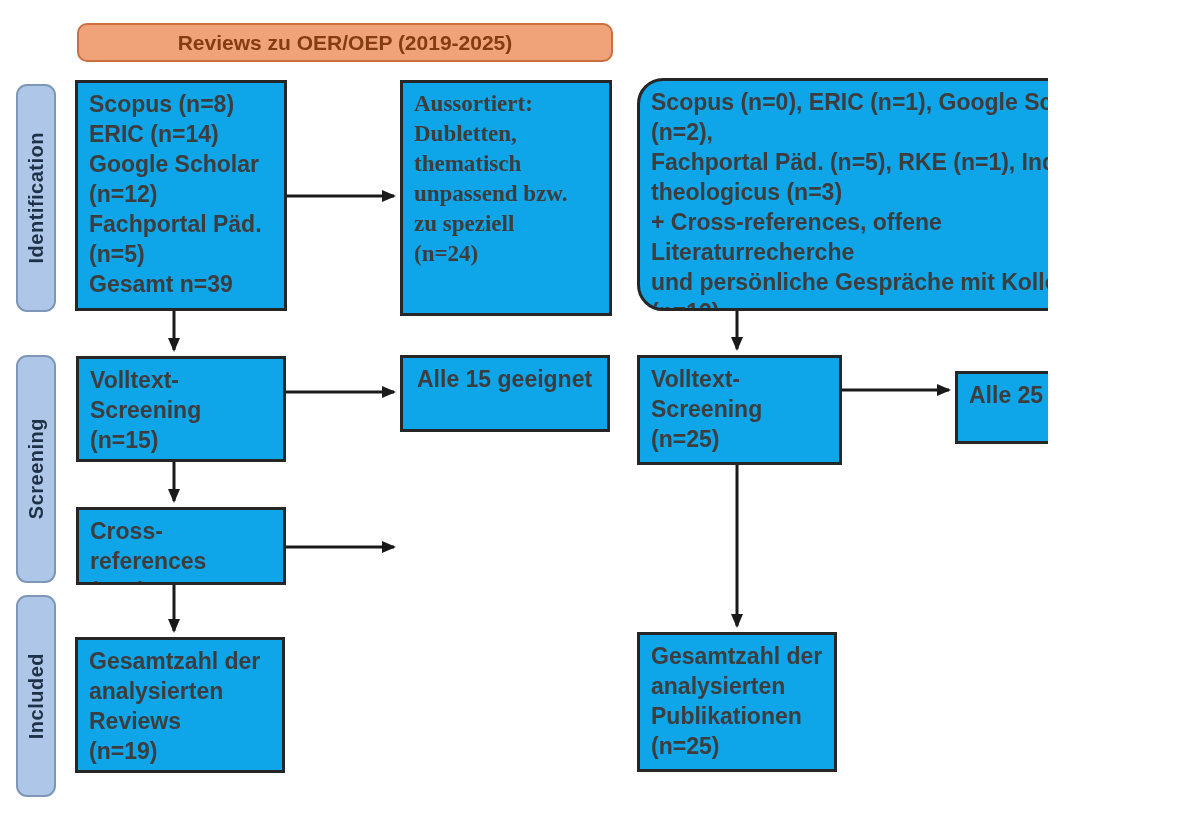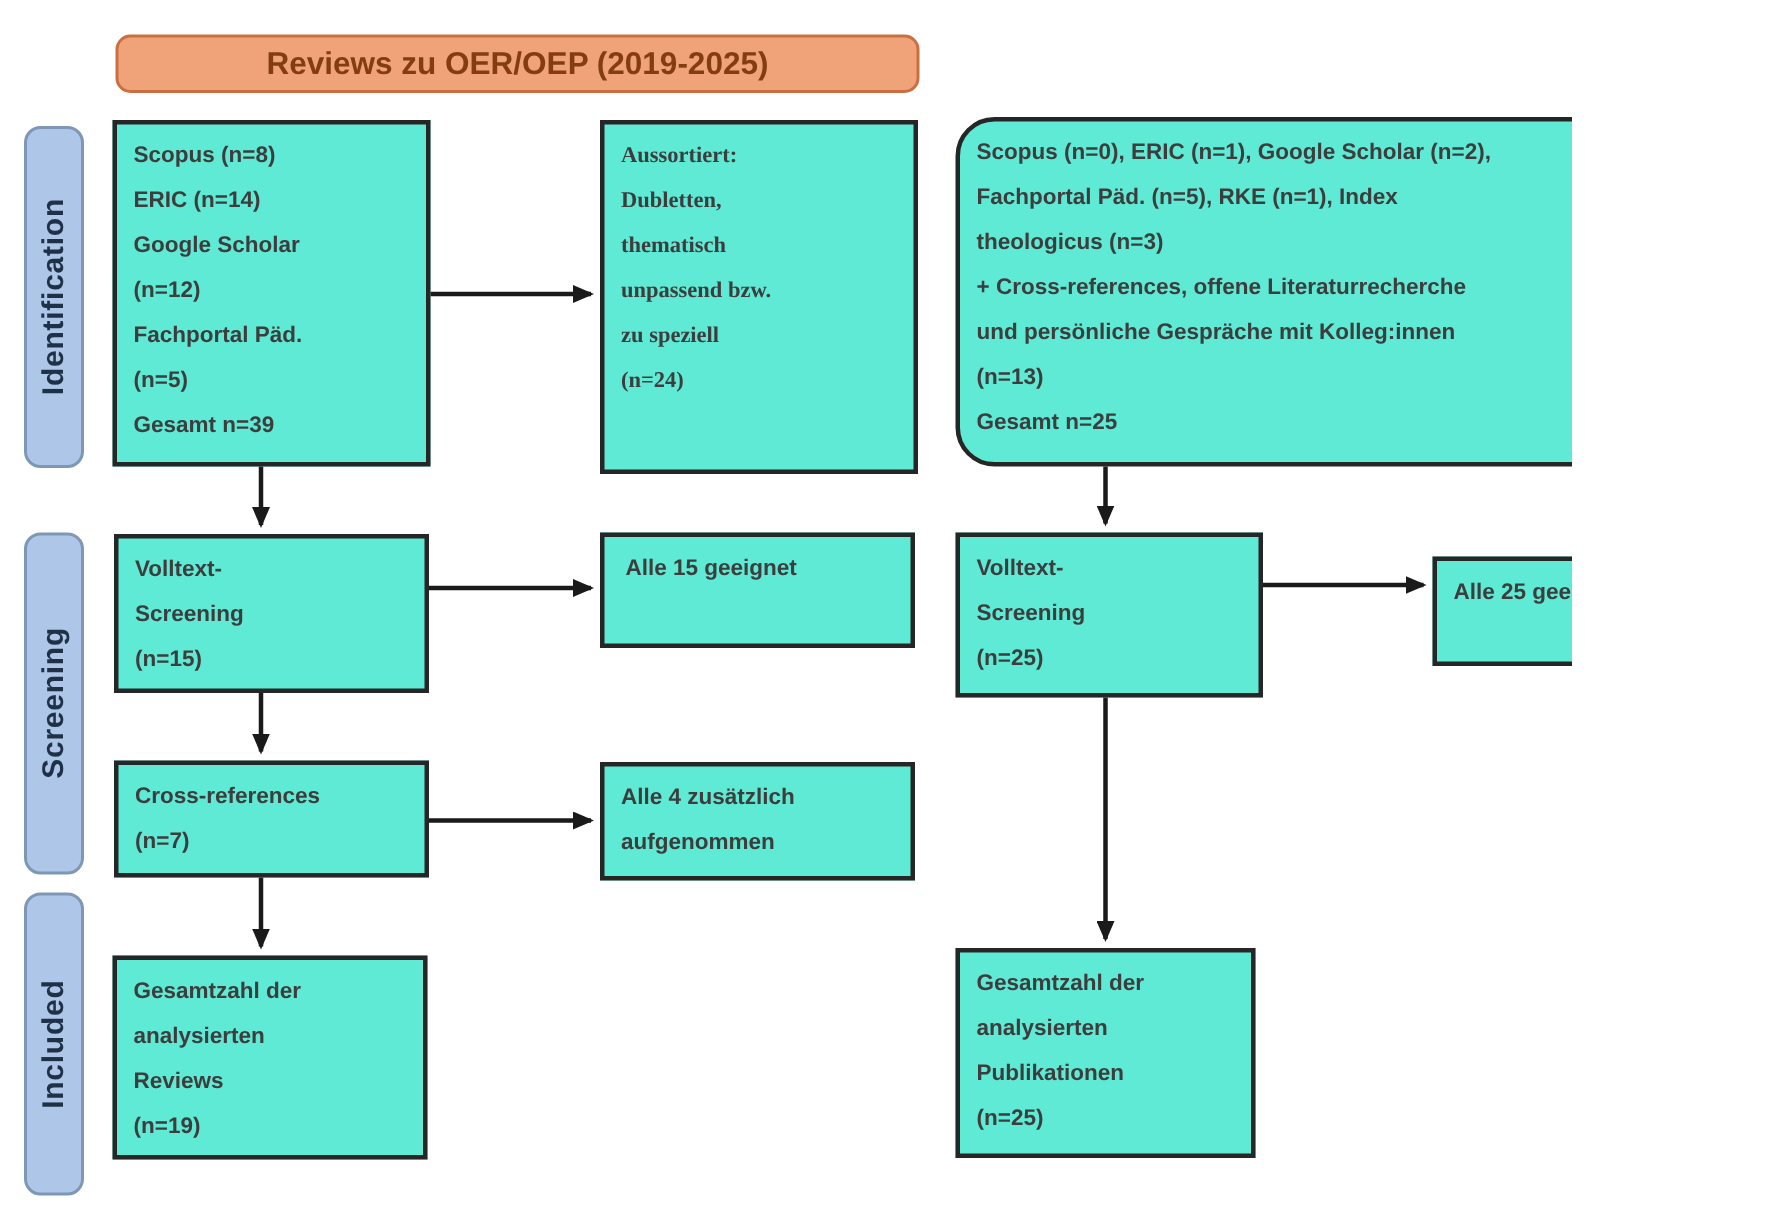--- a/index.html
+++ b/index.html
@@ -33,24 +33,24 @@
   }
   .stage-label span{
     writing-mode:vertical-rl;transform:rotate(180deg);
     white-space:nowrap;letter-spacing:.5px;
   }
   #label-identification{top:84px;height:228px;}
   #label-screening{top:355px;height:228px;}
   #label-included{top:595px;height:202px;}
 
   .node{
-    position:absolute;background:#5eead4;
+    position:absolute;background:#0ea5e9;
     border:3px solid var(--box-border);
     color:var(--box-text);
-    font-size:15px;font-weight:700;line-height:30px;
+    font-size:23px;font-weight:700;line-height:30px;
     padding:6px 11px;white-space:pre-line;overflow:hidden;
   }
   #node-l1{left:75px;top:80px;width:212px;height:231px;}
   #node-l2{left:400px;top:80px;width:212px;height:236px;font-family:Liberation Serif, serif;}
   #node-l3{left:76px;top:356px;width:210px;height:106px;}
   #node-l4{left:400px;top:355px;width:210px;height:77px;padding-left:14px;}
   #node-l5{left:76px;top:507px;width:210px;height:78px;}
   #node-l6{left:400px;top:508px;width:210px;height:79px;}
   #node-l7{left:75px;top:637px;width:210px;height:136px;}
   #node-r1{left:637px;top:78px;width:523px;height:233px;border-radius:26px;}
@@ -92,22 +92,20 @@
 thematisch
 unpassend bzw.
 zu speziell
 (n=24)</div>
   <div class="node" id="node-l3">Volltext-
 Screening
 (n=15)</div>
   <div class="node" id="node-l4">Alle 15 geeignet</div>
   <div class="node" id="node-l5">Cross-references
 (n=7)</div>
-  <div class="node" id="node-l6">Alle 4 zusätzlich
-aufgenommen</div>
   <div class="node" id="node-l7">Gesamtzahl der
 analysierten
 Reviews
 (n=19)</div>
 
   <div class="node" id="node-r1">Scopus (n=0), ERIC (n=1), Google Scholar (n=2),
 Fachportal Päd. (n=5), RKE (n=1), Index
 theologicus (n=3)
 + Cross-references, offene Literaturrecherche
 und persönliche Gespräche mit Kolleg:innen

